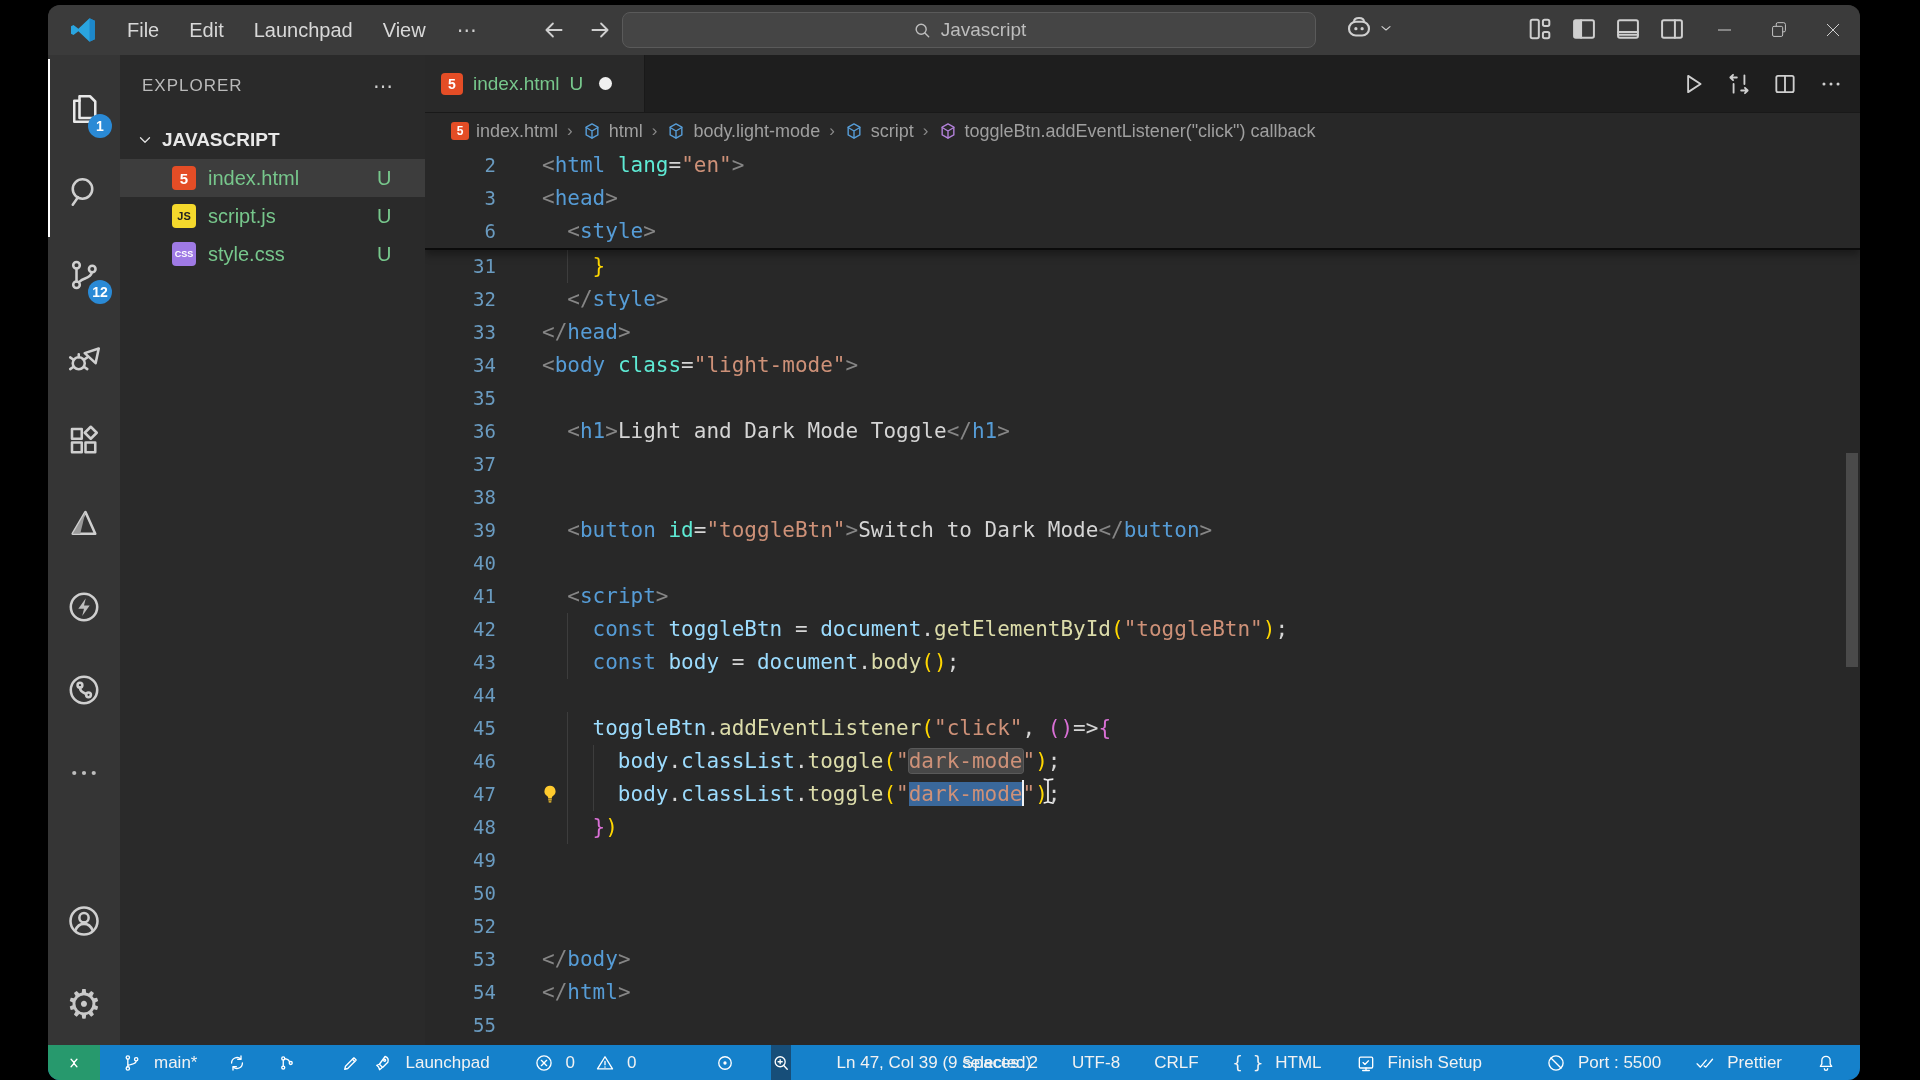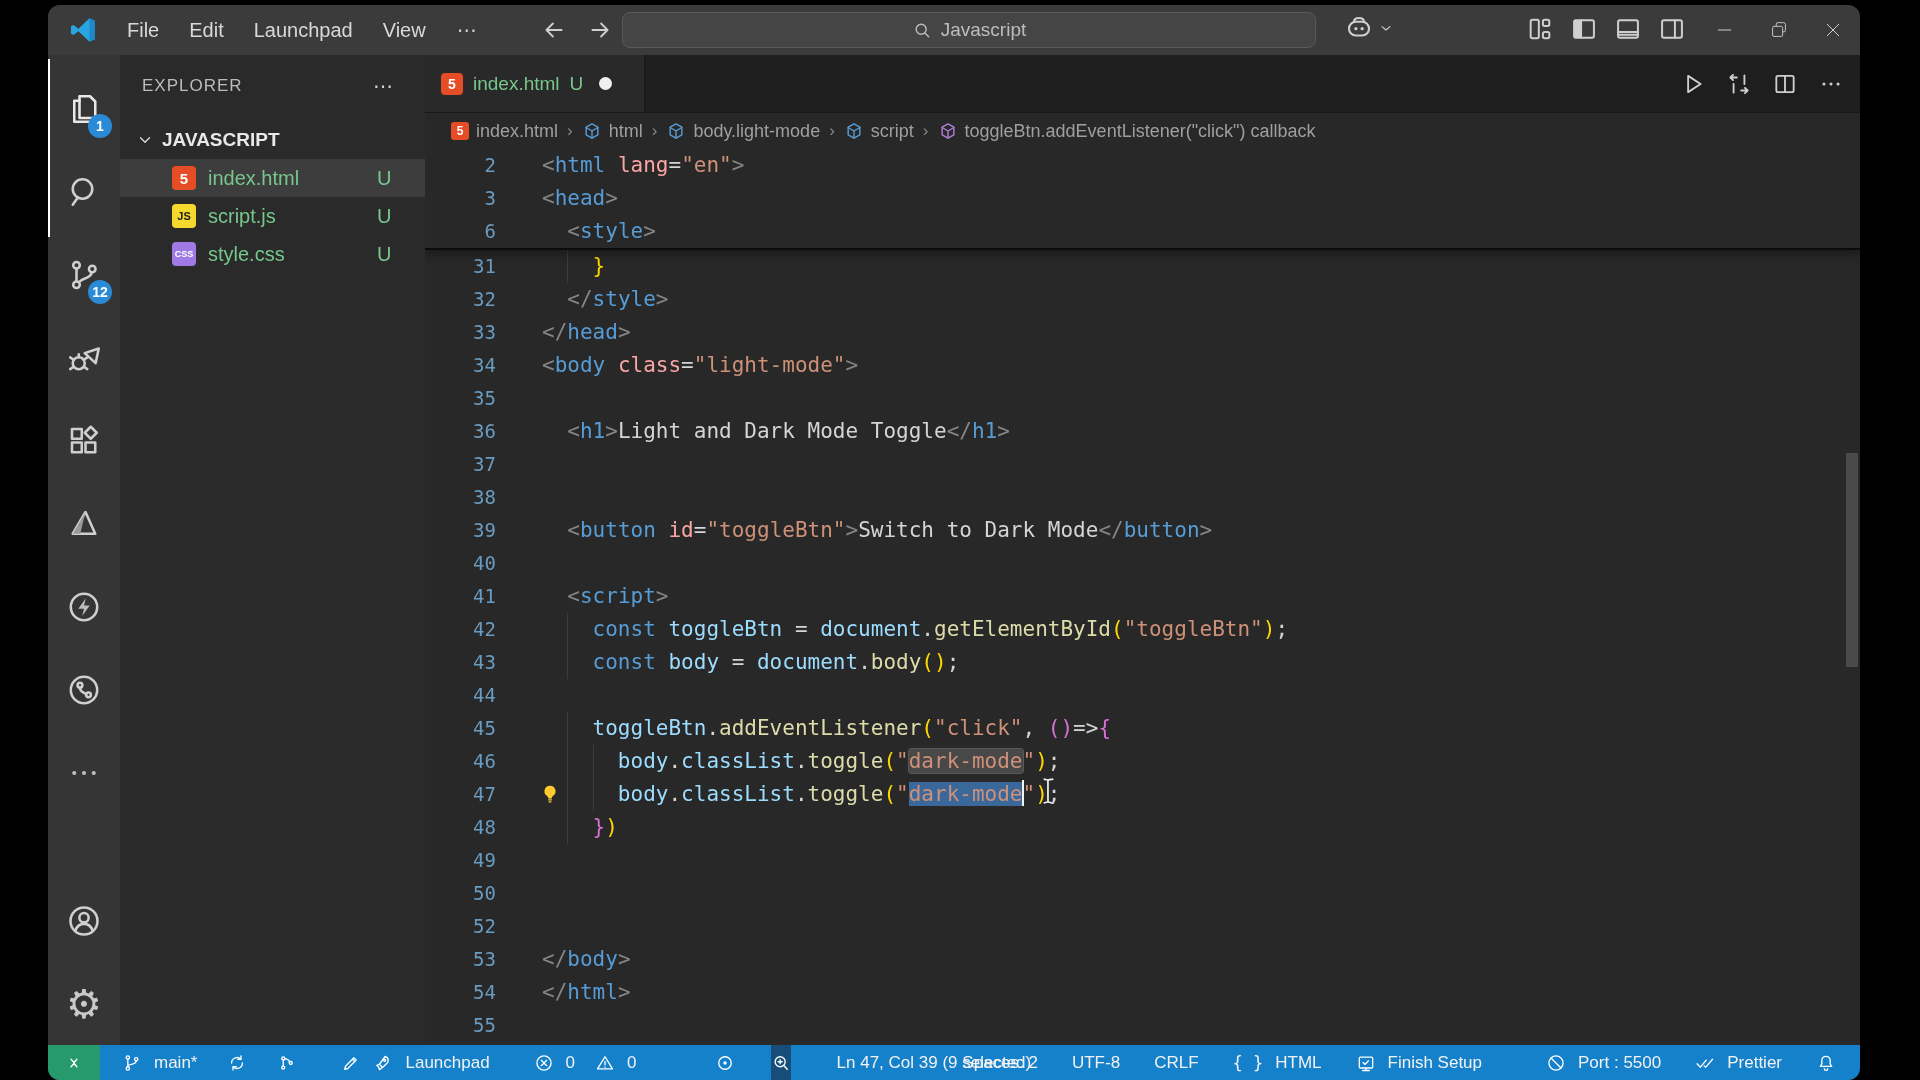--- a/index.html
+++ b/index.html
@@ -80,21 +80,21 @@
   .code { flex:1; position:relative; background:#282828; overflow:hidden;
           font-family:"DejaVu Sans Mono", monospace; font-size:21px; line-height:33px; }
   .sticky { position:absolute; top:0; left:0; right:0; z-index:3; background:#282828;
             border-bottom:2px solid #0b0b0b; box-shadow:0 5px 8px rgba(0,0,0,.35); }
   .lines { position:absolute; top:101px; left:0; right:0; bottom:0; overflow:hidden; }
   .code-line { display:flex; height:33px; position:relative; }
   .gutter { width:117px; flex:none; position:relative; }
   .lnum { position:absolute; right:46px; top:0; font-size:19px; color:#6a9bc0; }
   .ltext { white-space:pre; color:#d5d5d5; position:relative; }
   .guide { position:absolute; top:0; width:1px; height:33px; background:#3d3d3d; }
-  .tok-a{color:#868686}.tok-t{color:#569cd6}.tok-at{color:#fca5a5}.tok-s{color:#ce9178}
+  .tok-a{color:#868686}.tok-t{color:#569cd6}.tok-at{color:#5eead4}.tok-s{color:#ce9178}
   .tok-k{color:#569cd6}.tok-f{color:#dcdcaa}.tok-v{color:#9cdcfe}.tok-p{color:#d5d5d5}
   .tok-w{color:#d5d5d5}.tok-g{color:#ffd700}.tok-m{color:#da70d6}
   .hl-occ{background:rgba(125,125,125,.38); box-shadow:0 0 0 1px rgba(150,150,150,.45); border-radius:3px;}
   .hl-sel{background:#3a689b;}
   .caret{display:inline-block;width:2px;height:26px;background:#f2f2f2;vertical-align:-5px;margin:0 -1px;}
   .bulb{position:absolute;left:114px;top:3px;width:22px;height:26px;}
   .scroll-thumb { position:absolute; right:2px; top:304px; width:12px; height:214px; background:#4a4a4a; z-index:5; }
   .ibeam { position:absolute; left:994px; top:772px; z-index:9; }
 
   

